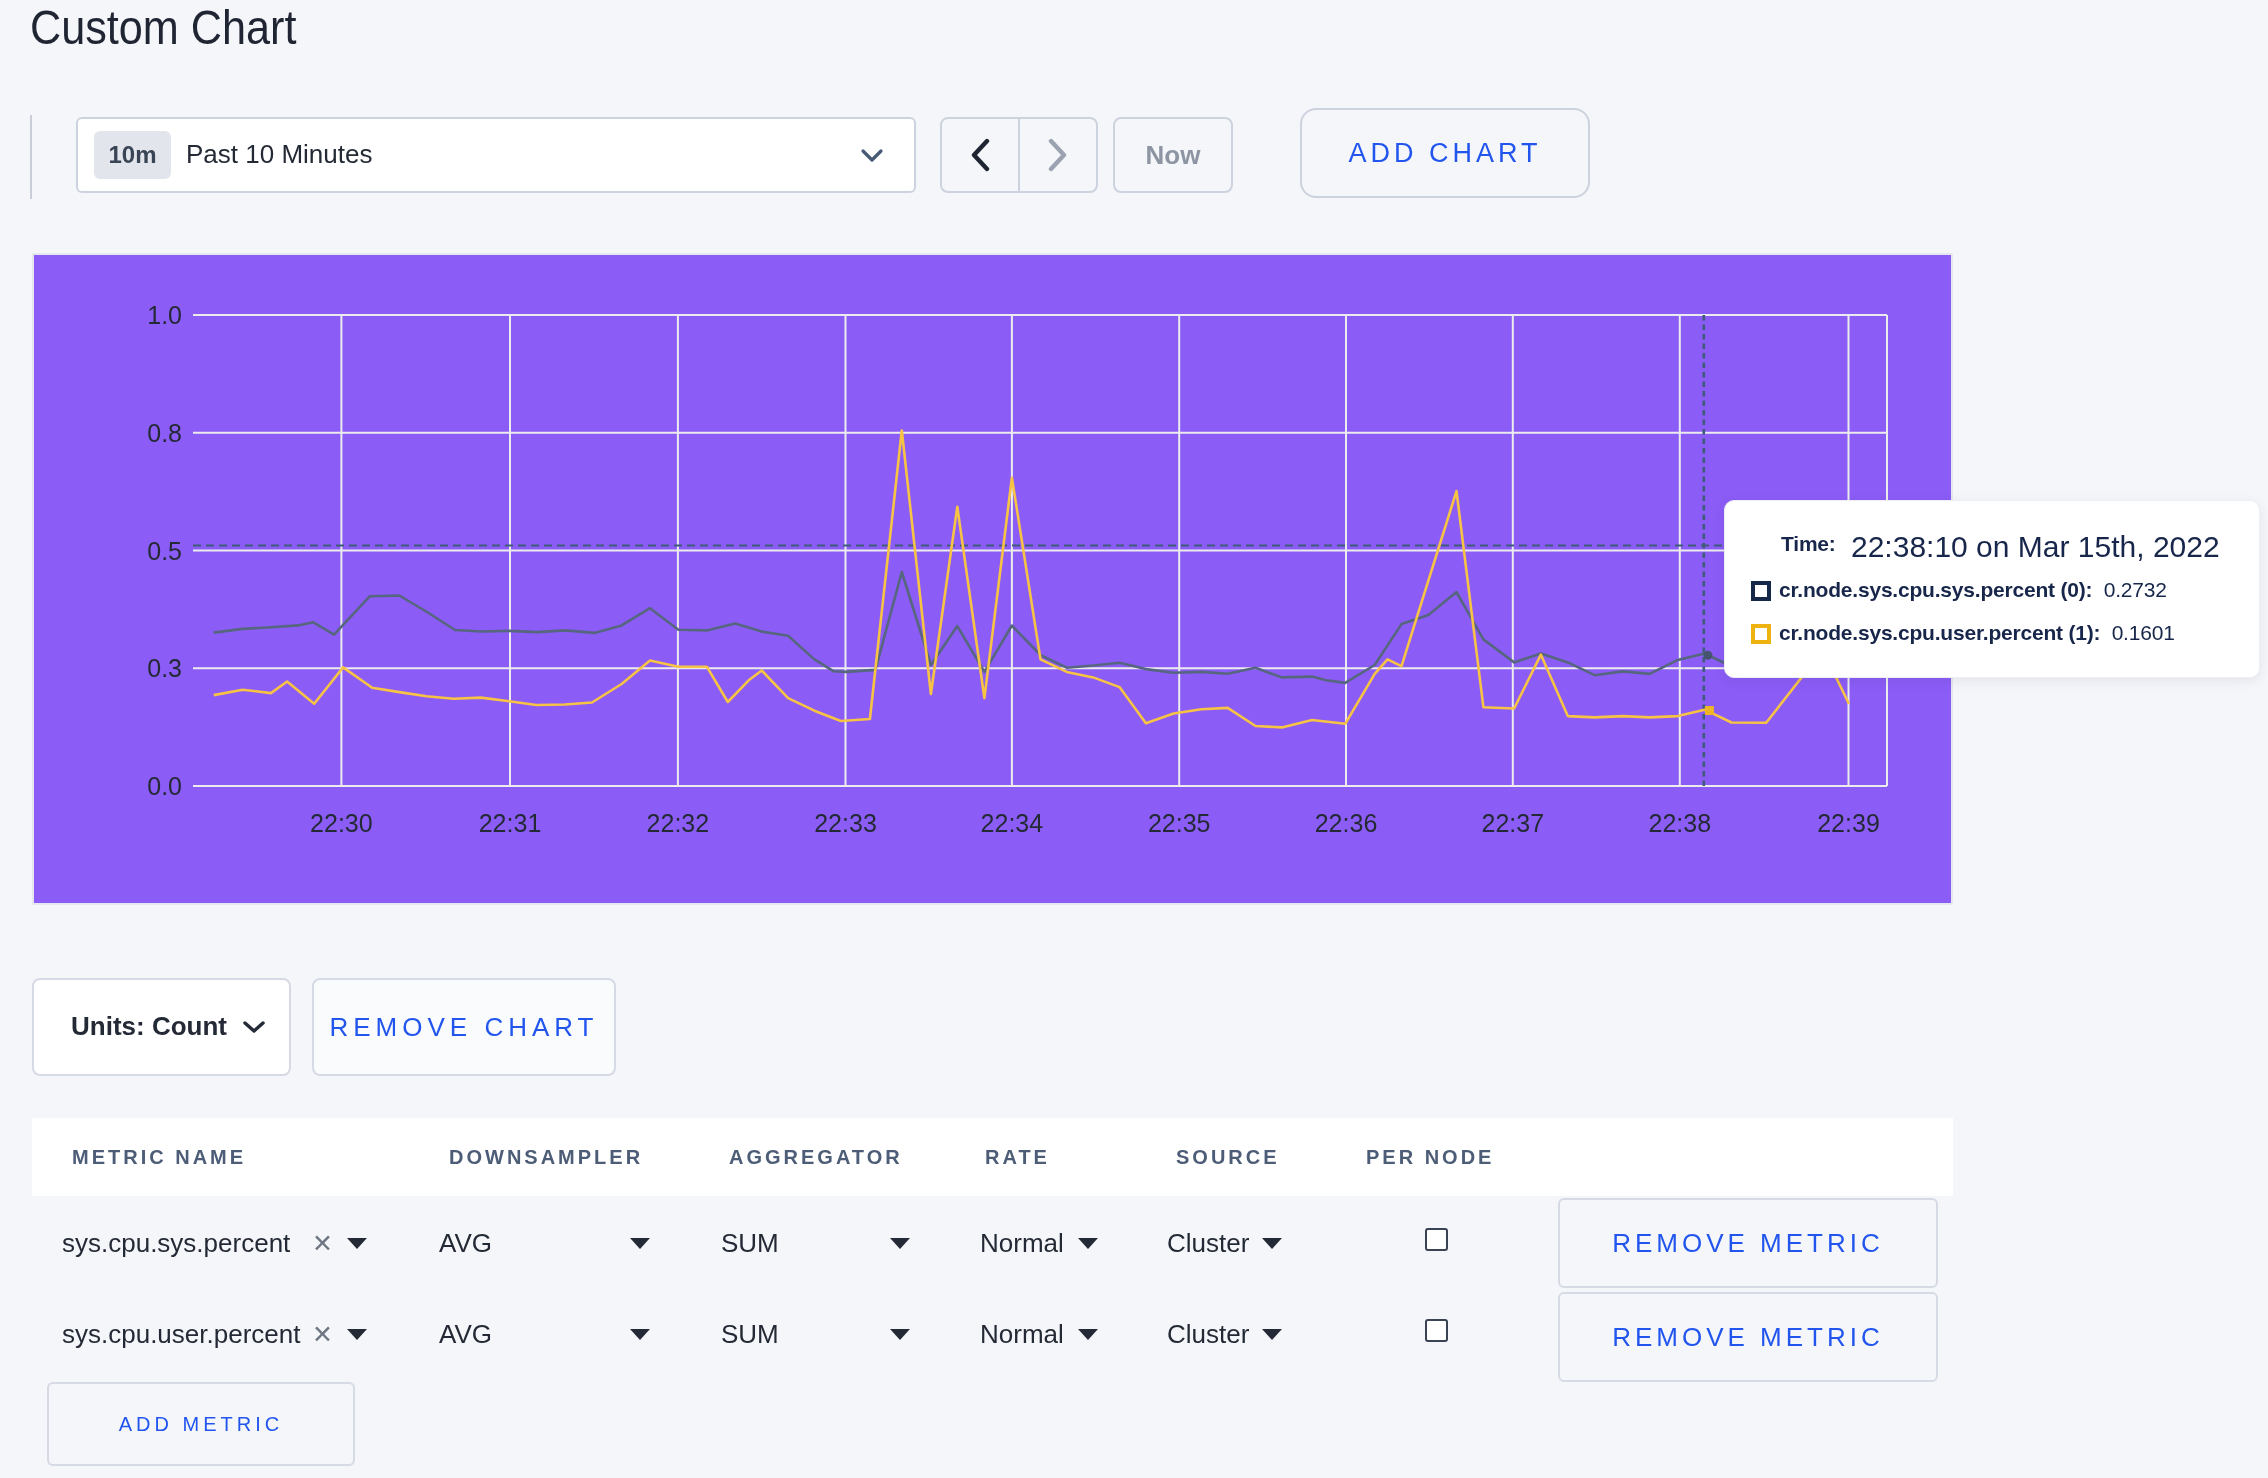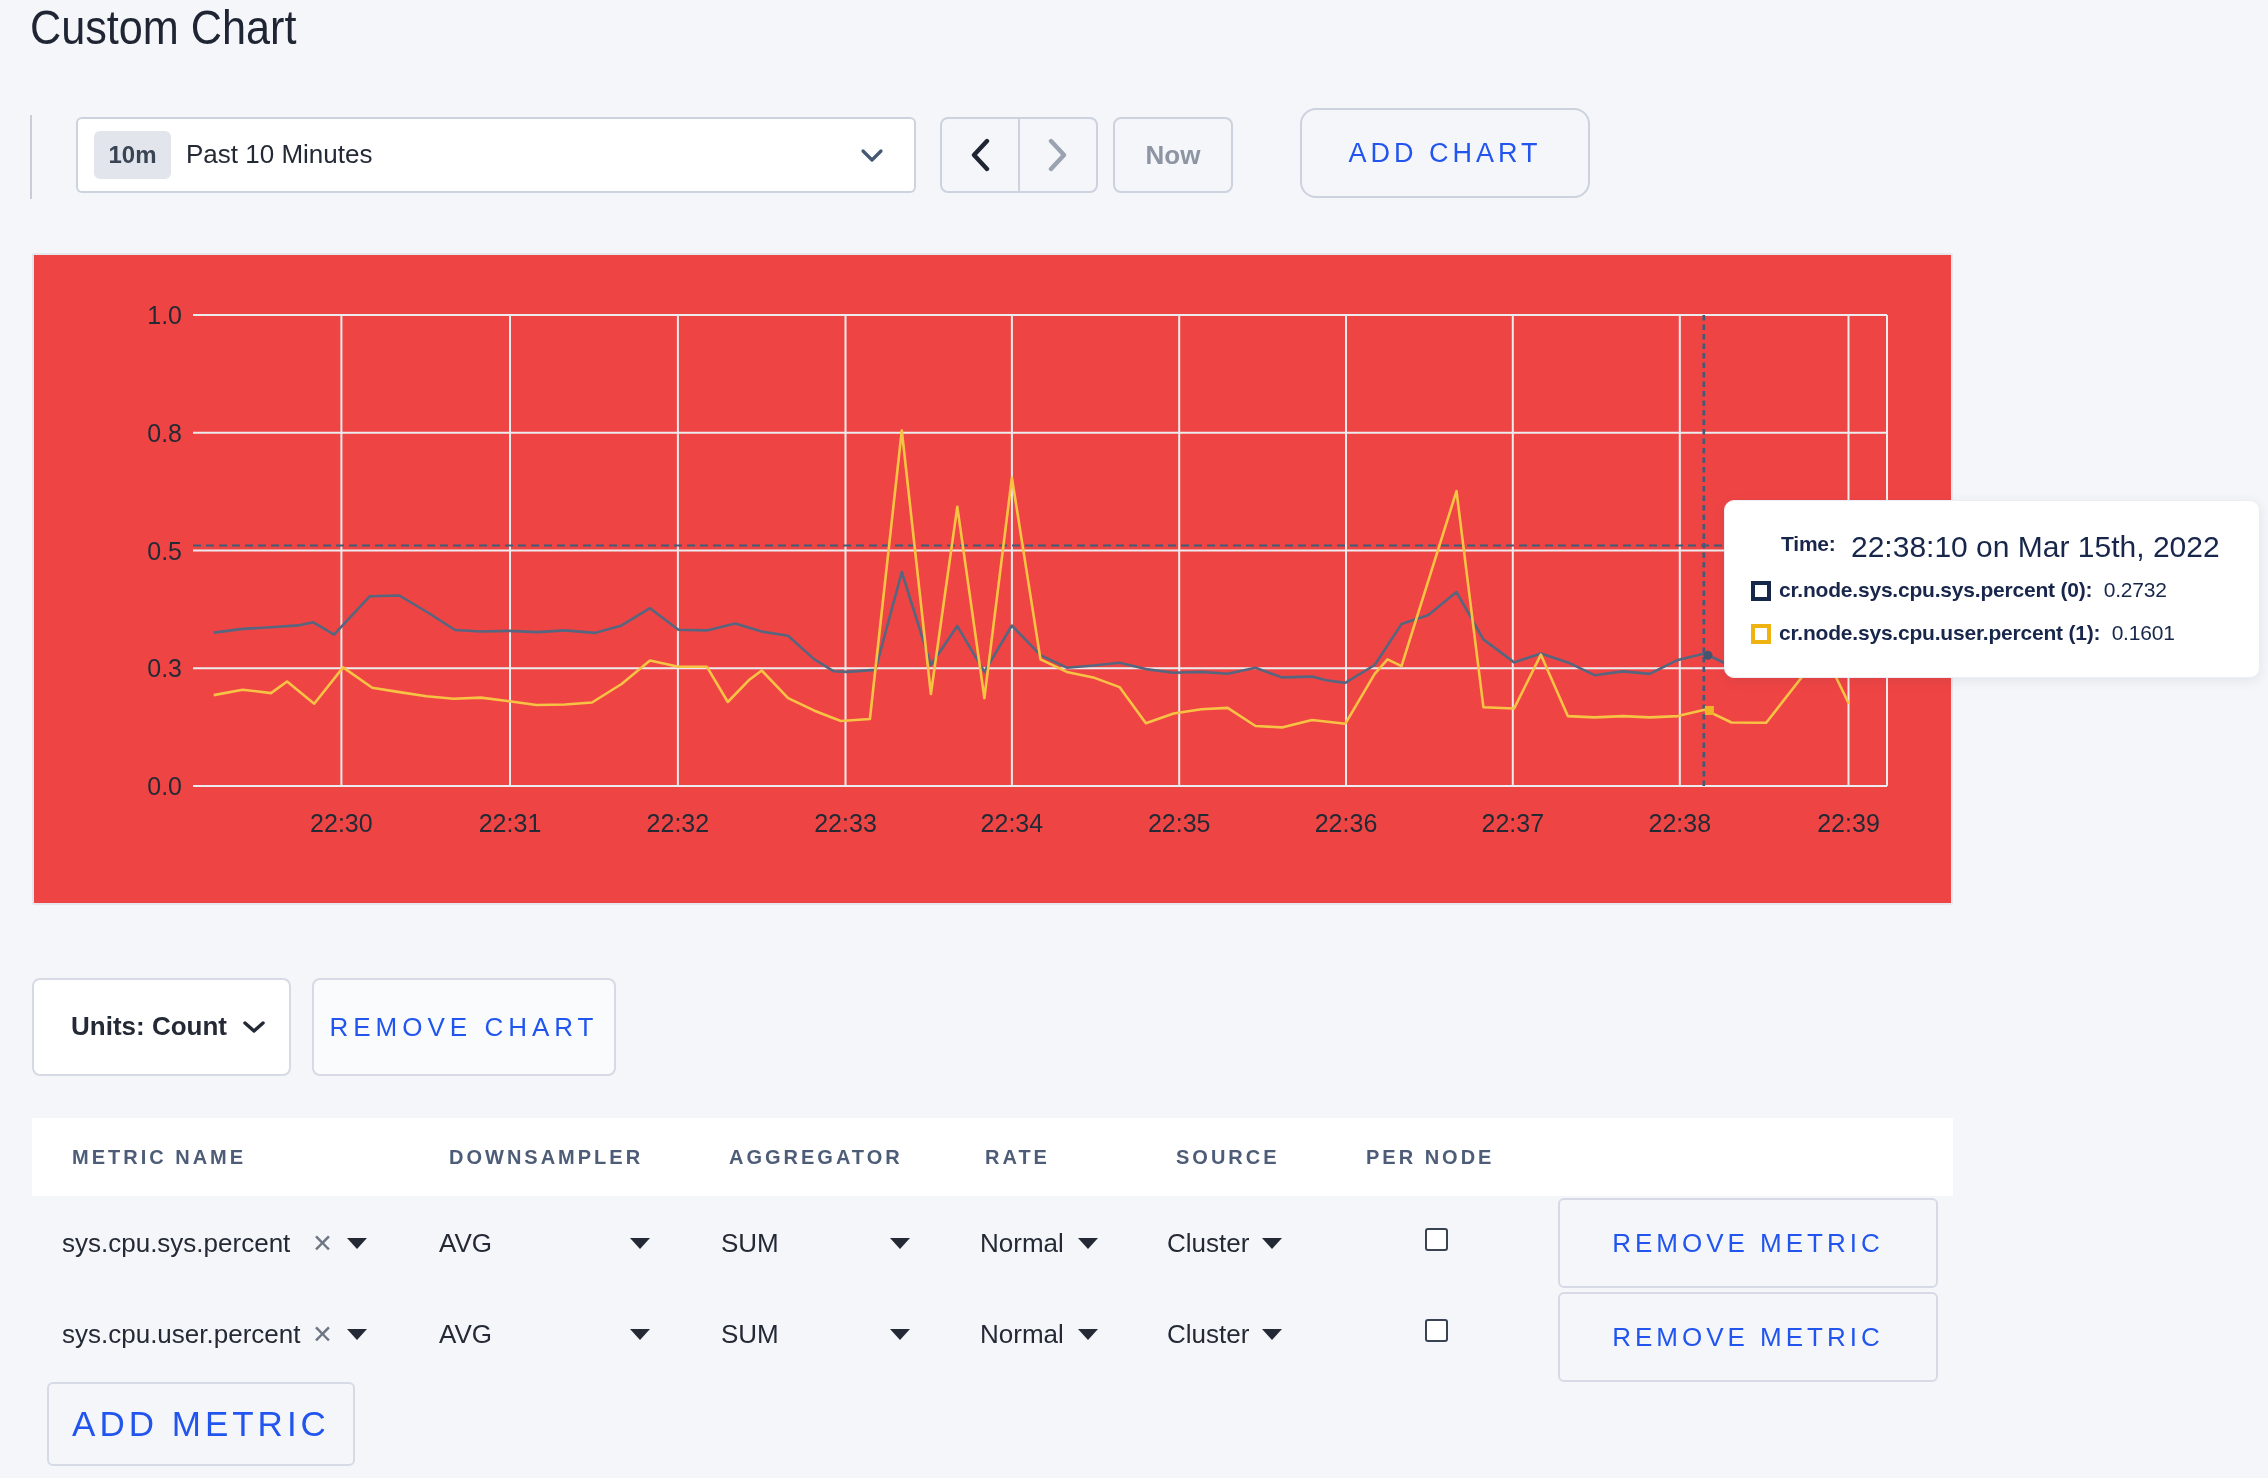--- a/index.html
+++ b/index.html
@@ -6,32 +6,32 @@
 .title{left:30px;top:0px;font-size:48px;font-weight:500;color:#1f2533;transform:scaleX(.9);transform-origin:0 0}
 .leftbar{left:30px;top:115px;width:2px;height:84px;background:#c9cdd8}
 .timesel{left:76px;top:117px;width:840px;height:76px;background:#fff;border:2px solid #ccd2de;border-radius:6px}
 .badge{left:94px;top:131px;width:77px;height:48px;background:#e2e5ec;border-radius:6px;font-size:24px;font-weight:700;color:#394455;text-align:center;line-height:48px}
 .tstext{left:186px;top:117px;height:76px;line-height:74px;font-size:26px;color:#242a35}
 .chev{stroke:#475872;stroke-width:3.2;fill:none;stroke-linecap:round;stroke-linejoin:round}
 .navgrp{left:940px;top:117px;width:158px;height:76px;border:2px solid #ccd2de;border-radius:8px}
 .navdiv{left:1018px;top:117px;width:2px;height:76px;background:#ccd2de}
 .nowbtn{left:1113px;top:117px;width:120px;height:76px;border:2px solid #ccd2de;border-radius:8px;color:#8d95a3;font-size:26px;font-weight:700;text-align:center;line-height:72px}
 .addchart{left:1300px;top:108px;width:290px;height:90px;border:2px solid #ccd2de;border-radius:16px;color:#2155ee;font-size:27px;font-weight:500;letter-spacing:4px;text-align:center;line-height:86px}
-.panel{left:32px;top:253px;width:1921px;height:652px;background:#ef4444;border:2px solid #e4e7ee;border-radius:2px}
+.panel{left:32px;top:253px;width:1921px;height:652px;background:#8b5cf6;border:2px solid #e4e7ee;border-radius:2px}
 .unitsbtn{left:32px;top:978px;width:259px;height:98px;background:#fff;border:2px solid #d5dae5;border-radius:8px}
 .unitstext{left:71px;top:978px;height:71px;line-height:96px;font-size:26px;font-weight:700;color:#242a35}
 .removechart{left:312px;top:978px;width:304px;height:98px;background:#fafbfd;border:2px solid #d5dae5;border-radius:8px;color:#2155ee;font-size:26px;font-weight:500;letter-spacing:5px;text-align:center;line-height:94px}
 .thead{left:32px;top:1118px;width:1921px;height:78px;background:#fff}
 .th{top:1118px;height:78px;line-height:78px;font-size:20px;font-weight:700;letter-spacing:3px;color:#4d5d77}
 .cell{font-size:26px;color:#242a35}
 .caret{width:0;height:0;border-left:10px solid transparent;border-right:10px solid transparent;border-top:11px solid #242a35}
 .x{color:#6e7683;font-size:25px}
 .cbox{width:23px;height:23px;background:#fff;border:2px solid #3a4354;border-radius:3px}
 .rmbtn{width:380px;height:90px;border:2px solid #d5dae5;border-radius:6px;color:#2155ee;font-size:26px;font-weight:500;letter-spacing:4px;text-align:center;line-height:86px}
-.addmetric{left:47px;top:1382px;width:308px;height:84px;border:2px solid #d5dae5;border-radius:6px;color:#2155ee;font-size:35px;font-weight:500;letter-spacing:4px;text-align:center;line-height:80px}
+.addmetric{left:47px;top:1382px;width:308px;height:84px;border:2px solid #d5dae5;border-radius:6px;color:#2155ee;font-size:20px;font-weight:500;letter-spacing:4px;text-align:center;line-height:80px}
 .tooltip{left:1724px;top:500px;width:536px;height:178px;background:#fff;border:1px solid #eceef4;border-radius:10px;box-shadow:0 3px 12px rgba(40,50,80,.09)}
 .tt{font-size:21px;color:#17264a;letter-spacing:-.2px;white-space:nowrap}
 .ttsq{width:20px;height:20px;background:#fff}
 </style></head>
 <body>
 <div class="abs title">Custom Chart</div>
 <div class="abs leftbar"></div>
 <div class="abs timesel"></div>
 <div class="abs badge">10m</div>
 <div class="abs tstext">Past 10 Minutes</div>

